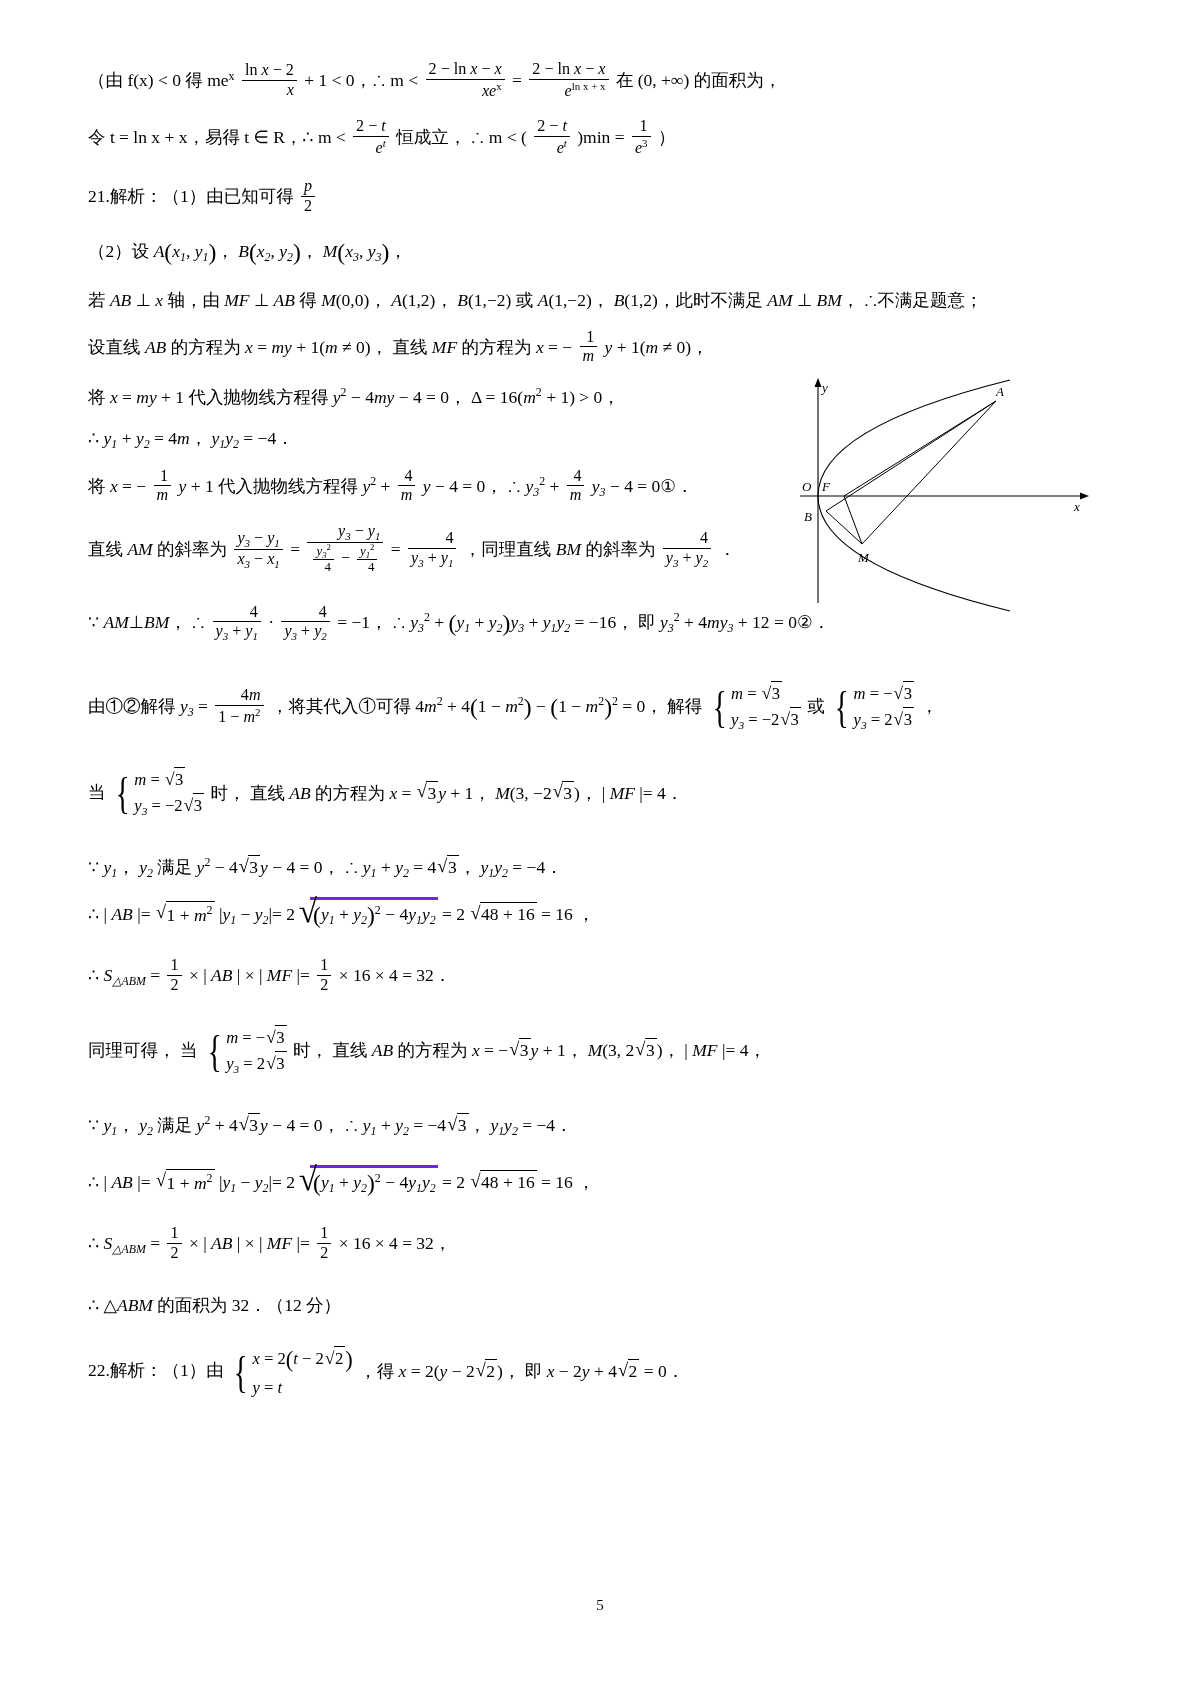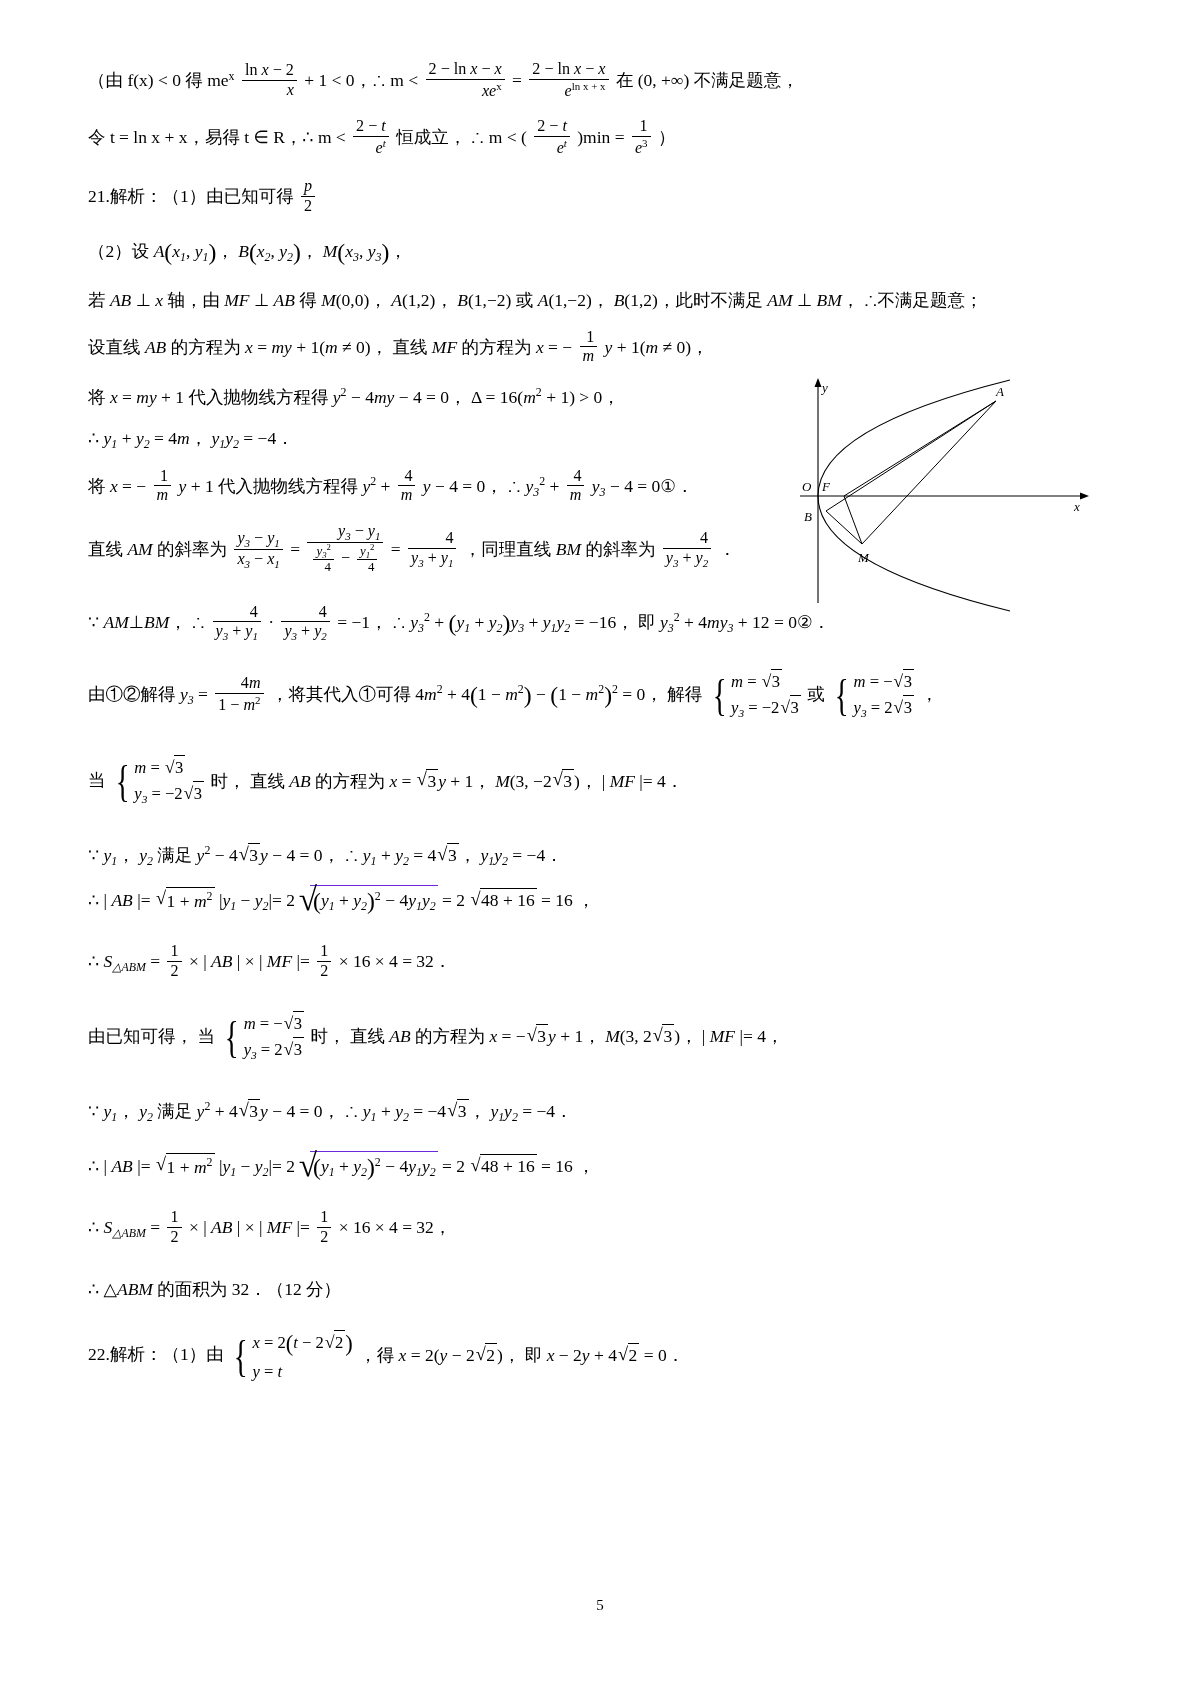--- a/index.html
+++ b/index.html
@@ -74,21 +74,21 @@
     left: 0;
     top: -0.06em;
     font-size: 1.05em;
   }
   .sqrt > .rad {
     border-top: 1px solid #000;
     padding: 0 2px 0 1px;
     display: inline-block;
   }
   .sqrt.big:before { font-size: 1.9em; top: -0.25em; left: -0.05em; }
-  .sqrt.big > .rad { border-top: 1px solid #6d28d9; padding-left: 3px; text-align: center; }
+  .sqrt.big > .rad { border-top: 3px solid #6d28d9; padding-left: 3px; text-align: center; }
   
   .sys {
     display: inline-flex;
     align-items: center;
     vertical-align: middle;
     margin: 0 2px;
     position: relative;
     top: -0.05em;
   }
   .sys .brace {
@@ -144,21 +144,21 @@
       <span>+ 1 &lt; 0，∴ m &lt;</span>
       <span class="frac">
         <span class="num">2&nbsp;−&nbsp;ln&nbsp;<span class="it">x</span>&nbsp;−&nbsp;<span class="it">x</span></span>
         <span class="den"><span class="it">xe</span><sup class="up">x</sup></span>
       </span>
       =
       <span class="frac">
         <span class="num">2&nbsp;−&nbsp;ln&nbsp;<span class="it">x</span>&nbsp;−&nbsp;<span class="it">x</span></span>
         <span class="den"><span class="it">e</span><sup class="up">ln&nbsp;x&nbsp;+&nbsp;x</sup></span>
       </span>
-      <span>在 (0, +∞) 不满足题意，</span>
+      <span>在 (0, +∞) 的面积为，</span>
     </div>
 
     <div class="line wide">
       <span>令 t = ln x + x，易得 t ∈ R，∴ m &lt;</span>
       <span class="frac">
         <span class="num">2&nbsp;−&nbsp;<span class="it">t</span></span>
         <span class="den"><span class="it">e</span><sup class="up"><span class="it">t</span></sup></span>
       </span>
       <span>恒成立， ∴ m &lt; (</span>
       <span class="frac">
@@ -246,21 +246,21 @@
         <span class="den"><span class="it">y</span><sub>3</sub> + <span class="it">y</span><sub>1</sub></span>
       </span>
       <span>，同理直线 <span class="it">BM</span> 的斜率为</span>
       <span class="frac">
         <span class="num">4</span>
         <span class="den"><span class="it">y</span><sub>3</sub> + <span class="it">y</span><sub>2</sub></span>
       </span>
       <span>．</span>
     </div>
 
-    <div class="line" style="margin-bottom:26px">
+    <div class="line" style="margin-bottom:38px">
       <span>∵ <span class="it">AM</span>⊥<span class="it">BM</span>， ∴</span>
       <span class="frac">
         <span class="num">4</span>
         <span class="den"><span class="it">y</span><sub>3</sub> + <span class="it">y</span><sub>1</sub></span>
       </span>
       <span>·</span>
       <span class="frac">
         <span class="num">4</span>
         <span class="den"><span class="it">y</span><sub>3</sub> + <span class="it">y</span><sub>2</sub></span>
       </span>
@@ -314,21 +314,21 @@
 
     <div class="line" style="margin-bottom:30px">
       <span>∴ <span class="it">S</span><sub>△<span class="it">ABM</span></sub> =</span>
       <span class="frac"><span class="num">1</span><span class="den">2</span></span>
       <span>× | <span class="it">AB</span> | × | <span class="it">MF</span> |=</span>
       <span class="frac"><span class="num">1</span><span class="den">2</span></span>
       <span>× 16 × 4 = 32．</span>
     </div>
 
     <div class="line" style="margin-bottom:34px">
-      <span>由已知可得， 当</span>
+      <span>同理可得， 当</span>
       <span class="sys">
         <span class="brace">{</span>
         <span class="rows">
           <div><span class="it">m</span> = −<span class="sqrt"><span class="rad">3</span></span></div>
           <div><span class="it">y</span><sub>3</sub> = 2<span class="sqrt"><span class="rad">3</span></span></div>
         </span>
       </span>
       <span>时， 直线 <span class="it">AB</span> 的方程为 <span class="it">x</span> = −<span class="sqrt"><span class="rad">3</span></span><span class="it">y</span> + 1， <span class="it">M</span>(3, 2<span class="sqrt"><span class="rad">3</span></span>)， | <span class="it">MF</span> |= 4，</span>
     </div>
 

